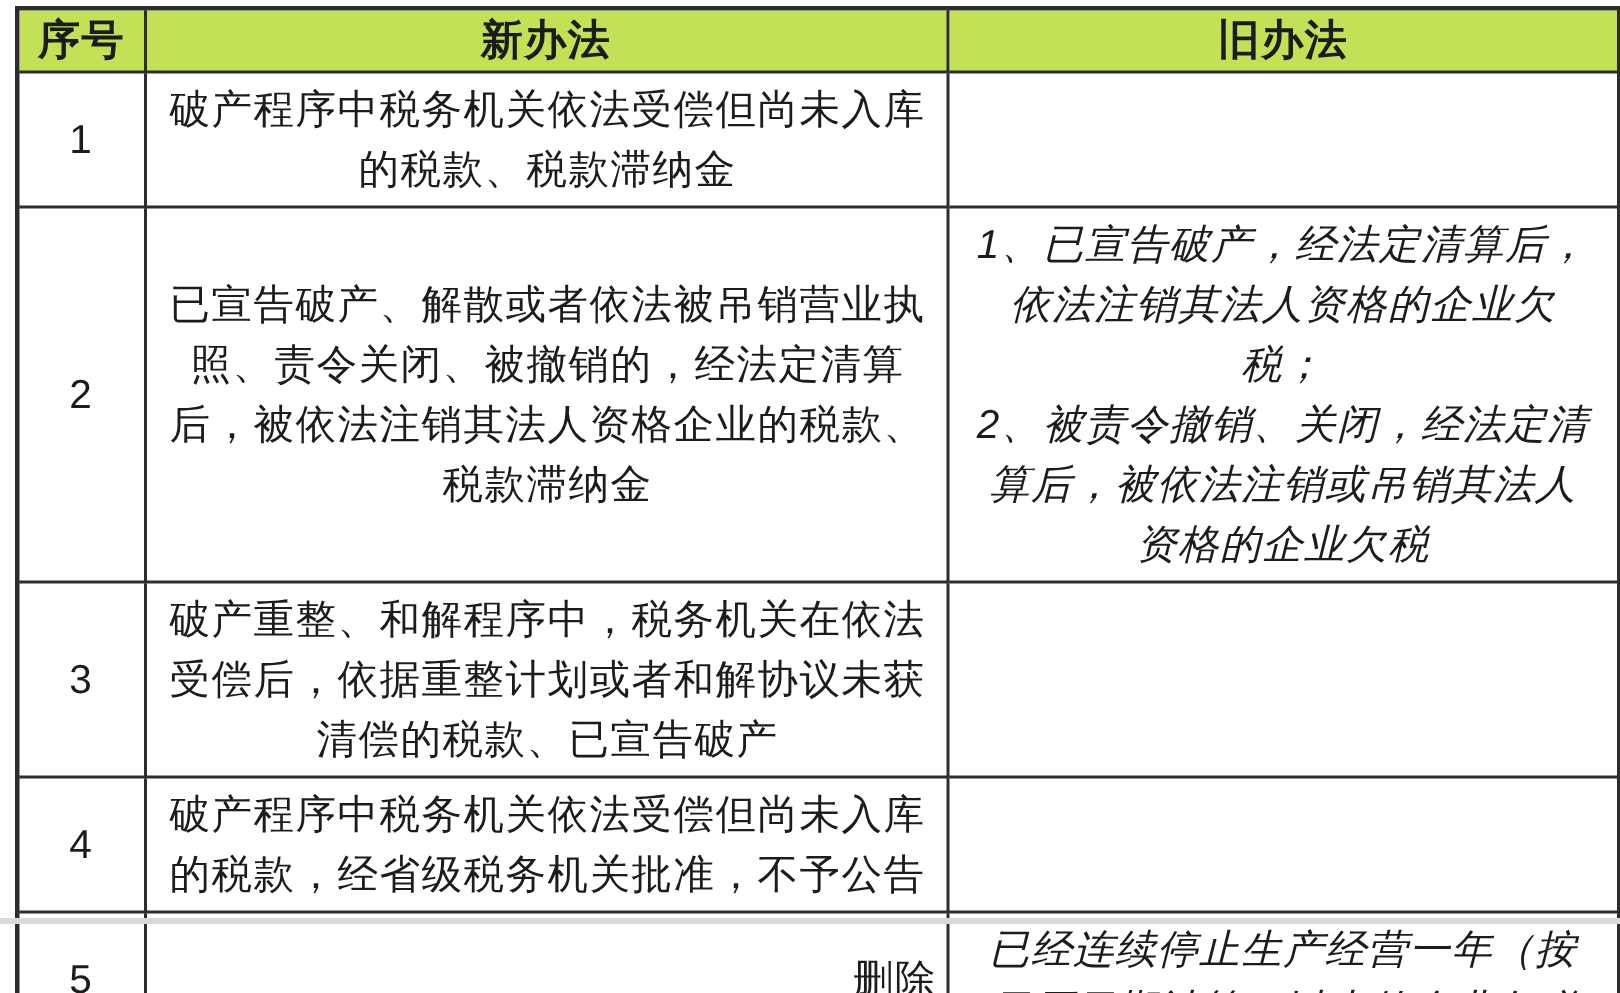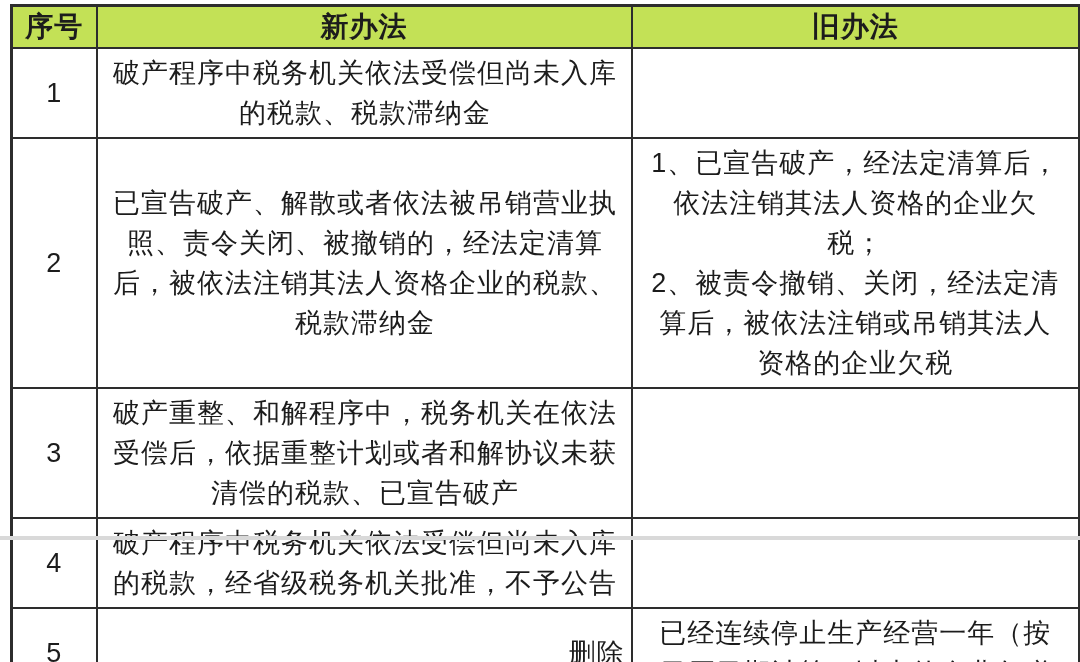--- a/index.html
+++ b/index.html
@@ -12,21 +12,21 @@
   html,body{width:1080px;height:662px;overflow:hidden;}
   body{
     background:var(--page-bg);
     font-family:"Liberation Sans","DejaVu Sans",sans-serif;
     color:var(--text-color);
     position:relative;
   }
   .page{
     position:absolute;
     left:0;top:0;
-    width:1080px;height:540px;
+    width:1080px;height:616px;
   }
   table.cmp{
     position:absolute;
     left:10px;top:4px;
     width:1068px;
     border-collapse:collapse;
     table-layout:fixed;
     border:3px solid var(--border-color);
   }
   table.cmp th, table.cmp td{
@@ -56,20 +56,21 @@
     padding:4px 8px 4px 10px;
   }
   td.new-cell.centered{
     text-align:right;
     padding:4px 6px;
   }
   td.old-cell{
     text-align:center;
     padding:4px 18px;
     white-space:pre-line;
+    font-style:italic;
   }
   tr.r1{height:83px;}
   tr.r2{height:202px;}
   tr.r3{height:122px;}
   tr.r4{height:81px;}
   tr.r5{height:80px;}
   tr.r6{height:41px;}
   .bottom-strip{
     position:absolute;
     left:0;bottom:0;

